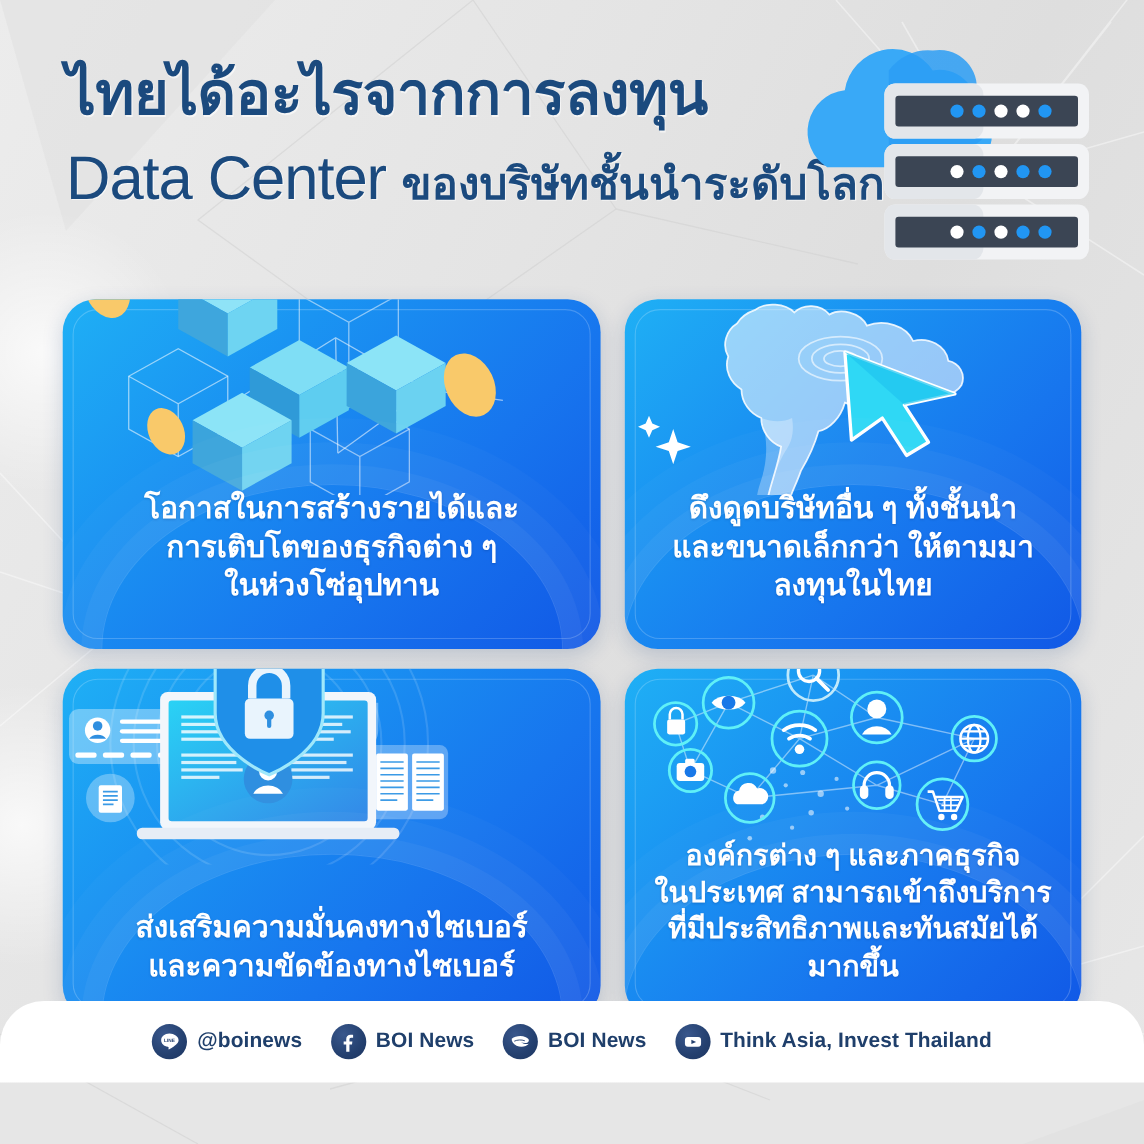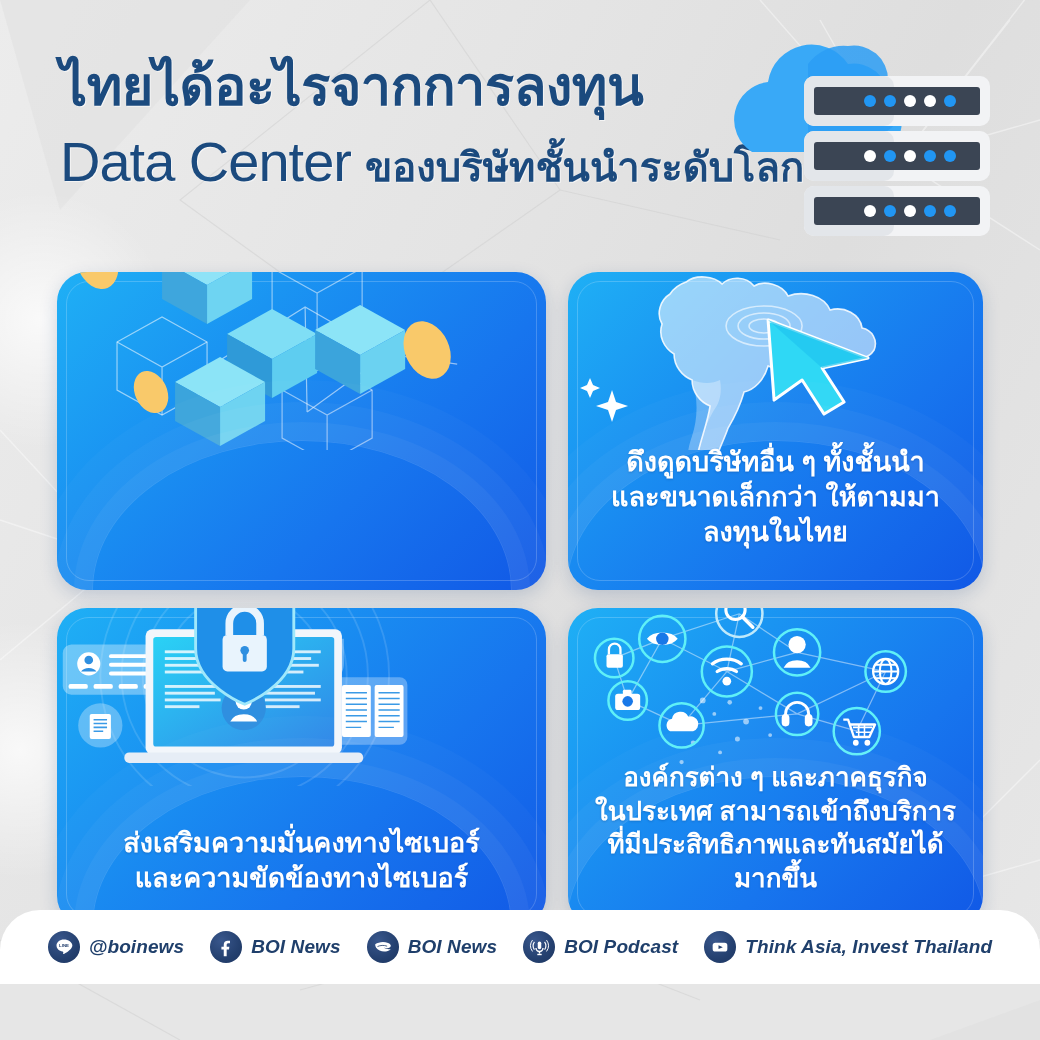--- a/index.html
+++ b/index.html
@@ -98,21 +98,20 @@
     display:flex; align-items:center; gap:9px; padding:0 13px;
   }
   .social .badge{
     width:32px; height:32px; border-radius:50%;
     background:radial-gradient(circle at 35% 30%,#39578c 0%,#24406f 60%,#1d3560 100%);
     display:flex; align-items:center; justify-content:center; flex:0 0 auto;
   }
   .social .label{
     font-size:19px; color:#1f3f6b; font-weight:bold; white-space:nowrap;
     letter-spacing:.1px;
-    font-style:italic;
   }
 </style>
 </head>
 <body>
 
 <div class="stage">
 
   <div class="bg">
     <svg class="bg-lines" viewBox="0 0 1040 1040" preserveAspectRatio="none">
       <g stroke="#ffffff" stroke-width="1.4" fill="none" opacity="0.55">
@@ -233,20 +232,25 @@
           <polygon points="163,135 208,110 208,149 163,174" fill="#6bd2f1"></polygon>
         </g>
 
         <g>
           <ellipse cx="40" cy="-10" rx="20" ry="28" transform="rotate(-22 40 -10)" fill="#f9c96a"></ellipse>
           <ellipse cx="370" cy="78" rx="22" ry="30" transform="rotate(-25 370 78)" fill="#f9c96a"></ellipse>
           <ellipse cx="94" cy="120" rx="16" ry="22" transform="rotate(-25 94 120)" fill="#f9c96a"></ellipse>
         </g>
       </svg>
       <div class="ripple"></div>
+      <div class="caption">
+        <span class="cap-line">โอกาสในการสร้างรายได้และ</span>
+        <span class="cap-line">การเติบโตของธุรกิจต่าง ๆ</span>
+        <span class="cap-line">ในห่วงโซ่อุปทาน</span>
+      </div>
     </div>
 
     <div class="card c2">
       <div class="inner-border"></div>
       <svg class="art" viewBox="0 0 415 178" preserveAspectRatio="xMidYMid slice">
 
         <g>
           <path d="M118,10 C128,2 146,4 154,12 C162,4 178,4 186,14 C196,8 214,12 220,24
                    C236,18 256,24 262,38 C276,34 292,42 294,56 C304,58 310,68 306,78
                    C300,88 284,90 272,84 C262,92 246,92 238,84 C228,96 212,100 200,94
@@ -514,33 +518,20 @@
     <div class="social">
       <span class="badge">
         <svg width="22" height="22" viewBox="0 0 24 24">
           <path d="M3.5 9c3.5-2.5 9-3.5 14-1.5 2 .8 3 2 3 3.2 0 1.6-1.8 2.6-4 2.6-1.4 0-2.6-.3-3.8-.8 2.3 1.6 5.3 2.3 7.8 1.6-2.8 3-8 3.8-12.2 1.8C5 14.2 3.2 11.6 3.5 9z" fill="#ffffff"></path>
           <path d="M6 11.5c3-1.4 7-1.7 10.5-.4" stroke="#24406f" stroke-width="0.9" fill="none"></path>
         </svg>
       </span>
       <span class="label">BOI News</span>
     </div>
 
-    <div class="social">
-      <span class="badge">
-        <svg width="21" height="21" viewBox="0 0 24 24">
-          <rect x="10" y="5" width="4" height="9" rx="2" fill="#ffffff"></rect>
-          <path d="M8 12.5a4 4 0 0 0 8 0" fill="none" stroke="#ffffff" stroke-width="1.6"></path>
-          <path d="M12 16.5V19" stroke="#ffffff" stroke-width="1.6"></path>
-          <path d="M9.5 20h5" stroke="#ffffff" stroke-width="1.6"></path>
-          <path d="M6.2 5.5a8 8 0 0 0 0 9M17.8 5.5a8 8 0 0 1 0 9" fill="none" stroke="#ffffff" stroke-width="1.3"></path>
-          <path d="M4 3.5a11 11 0 0 0 0 13M20 3.5a11 11 0 0 1 0 13" fill="none" stroke="#ffffff" stroke-width="1.1"></path>
-        </svg>
-      </span>
-      <span class="label">BOI Podcast</span>
-    </div>
 
     <div class="social">
       <span class="badge">
         <svg width="20" height="20" viewBox="0 0 24 24">
           <rect x="3.2" y="7" width="17.6" height="10.5" rx="3.2" fill="#ffffff"></rect>
           <polygon points="10.2,10 15.4,12.25 10.2,14.5" fill="#24406f"></polygon>
         </svg>
       </span>
       <span class="label">Think Asia, Invest Thailand</span>
     </div>

